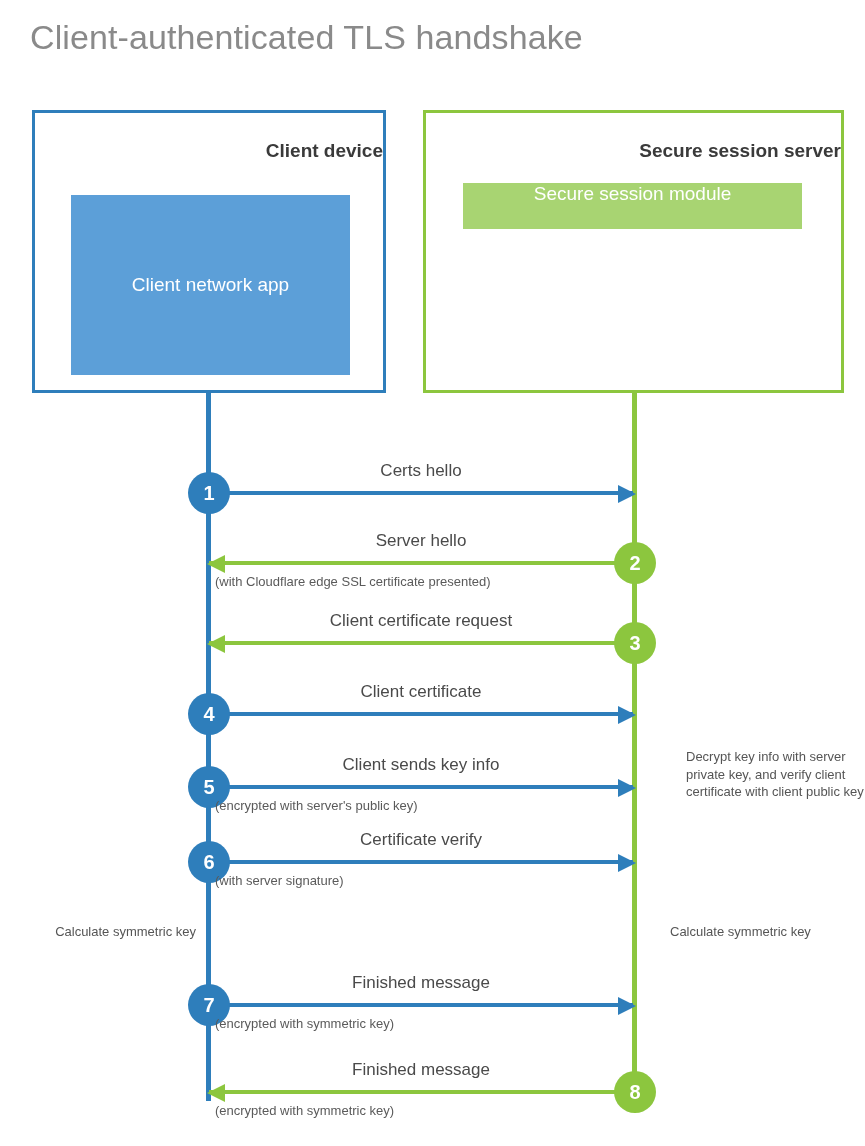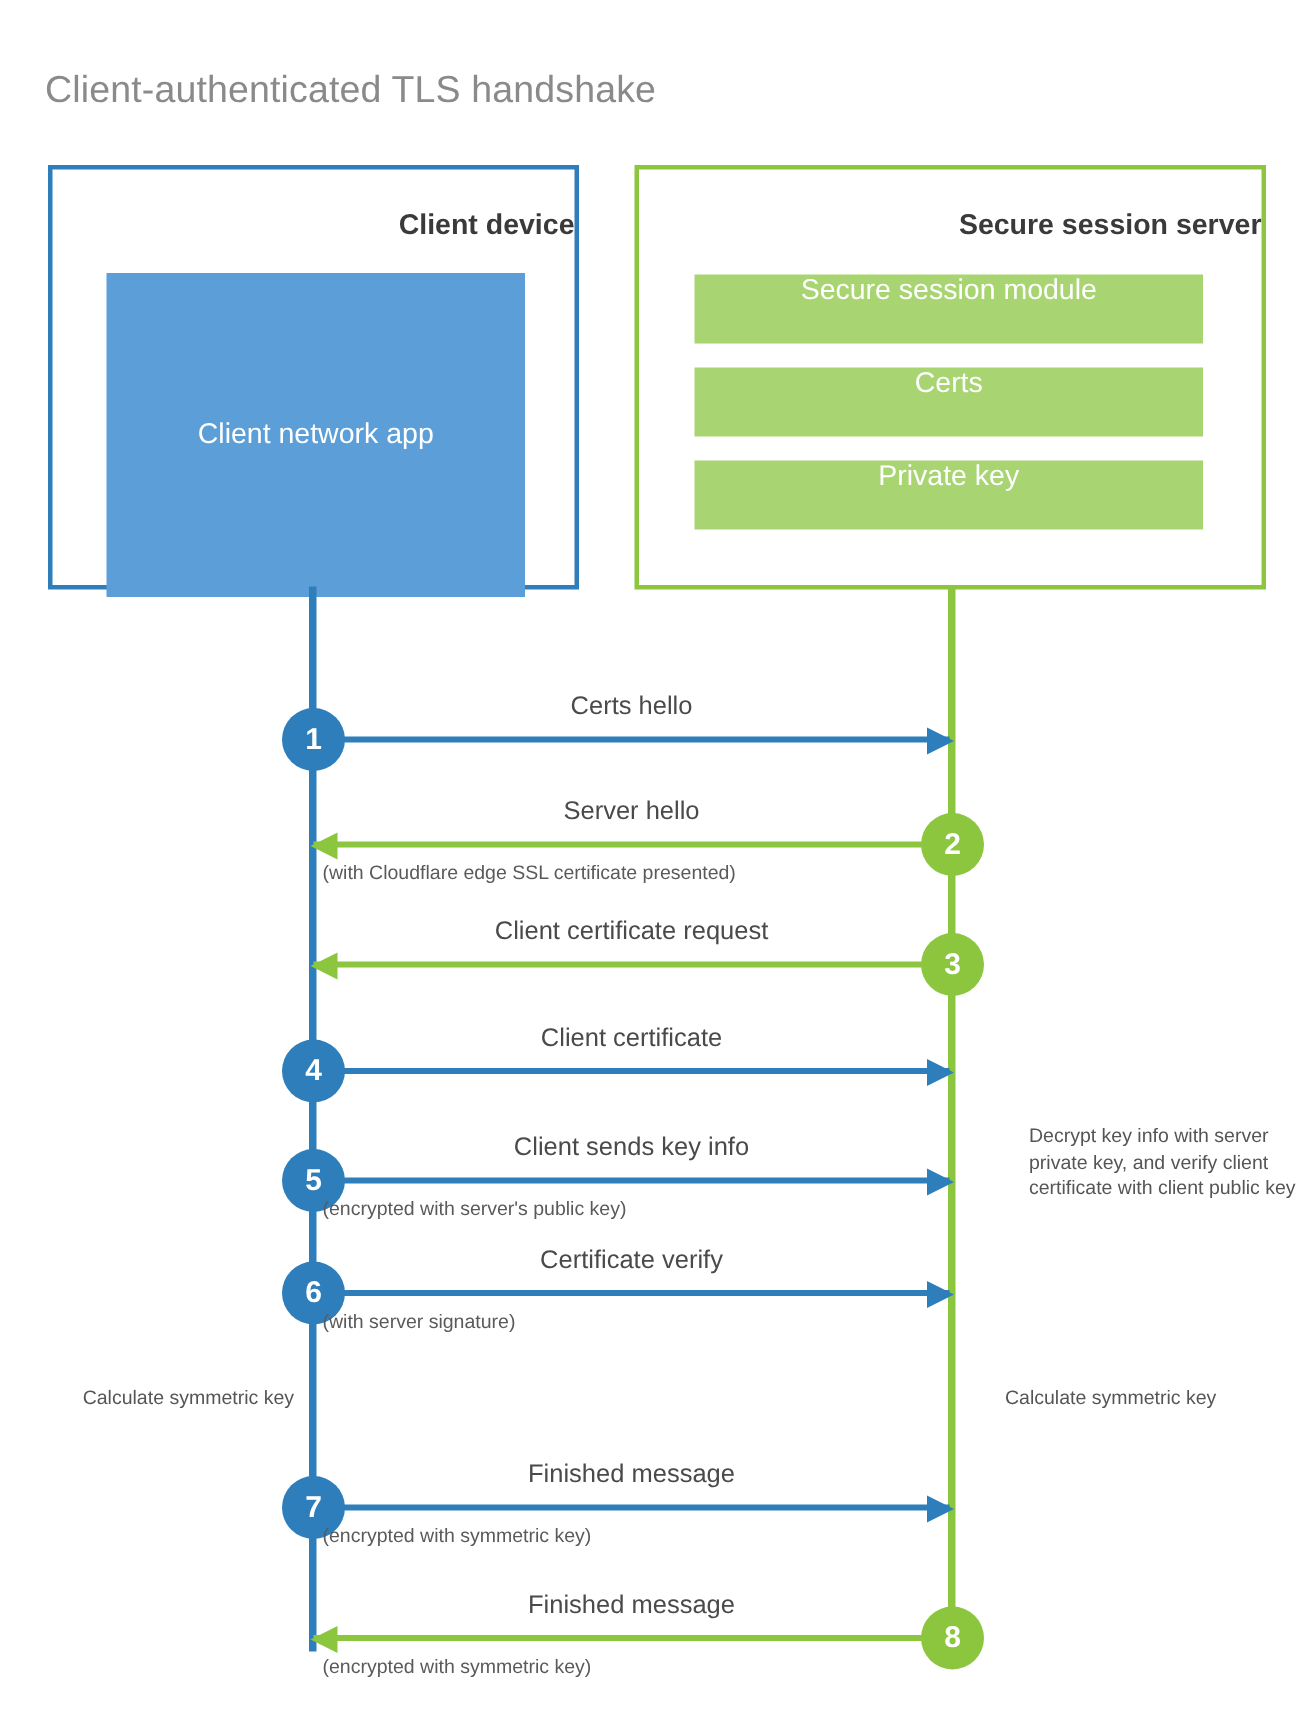--- a/index.html
+++ b/index.html
@@ -14,26 +14,25 @@
     position: relative;
     overflow: hidden;
     -webkit-font-smoothing: antialiased;
   }
 
   
   #page-title {
     position: absolute;
     left: 30px;
     top: 18px;
-    font-size: 25px;
+    font-size: 34px;
     font-weight: 300;
     color: #8a8a8a;
     letter-spacing: 0.1px;
     white-space: nowrap;
-    margin-top: 28px;
   }
 
   
   .actor-box {
     position: absolute;
     background: #ffffff;
     box-sizing: border-box;
   }
   #client-box {
     left: 32px;
@@ -55,23 +54,23 @@
     font-size: 19px;
     font-weight: bold;
     color: #3a3a3a;
     margin-top: 27px;
   }
 
   
   #client-app {
     position: absolute;
     left: 36px;
-    top: 69px;
+    top: 82px;
     width: 279px;
-    height: 216px;
+    height: 180px;
     background: #5C9FD8;
     display: flex;
     align-items: center;
     justify-content: center;
   }
   #client-app .comp-label {
     color: #ffffff;
     font-size: 19px;
     font-weight: 300;
     text-align: center;
@@ -231,26 +230,20 @@
   <div id="client-app">
     <div class="comp-label">Client network app</div>
   </div>
 </div>
 
 <div class="actor-box" id="server-box">
   <div class="actor-title">Secure session server</div>
   <div class="server-comp" id="server-comp-0">
     <div class="comp-label">Secure session module</div>
   </div>
-  <div class="server-comp" id="server-comp-1">
-    <div class="comp-label">Certs</div>
-  </div>
-  <div class="server-comp" id="server-comp-2">
-    <div class="comp-label">Private key</div>
-  </div>
 </div>
 
 <div class="lifeline" id="client-lifeline"></div>
 <div class="lifeline" id="server-lifeline"></div>
 
 <div class="msg" id="msg-1" style="top:493px;">
   <div class="msg-label">Certs hello</div>
   <div class="msg-line blue"></div>
   <div class="arrow-head right"></div>
   <div class="step-circle blue">1</div>

